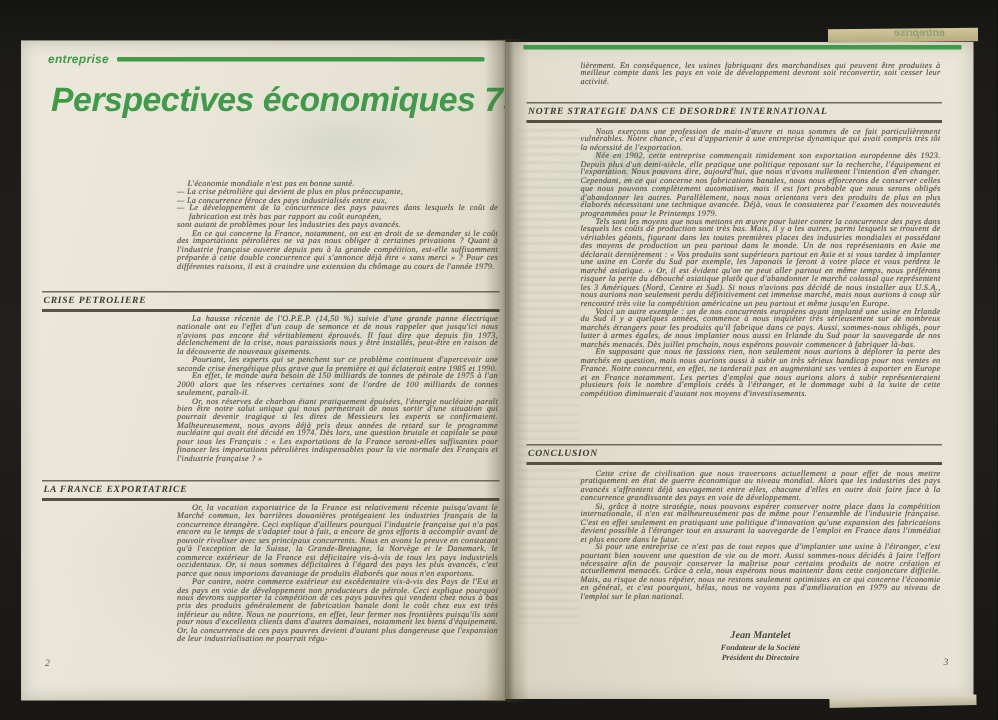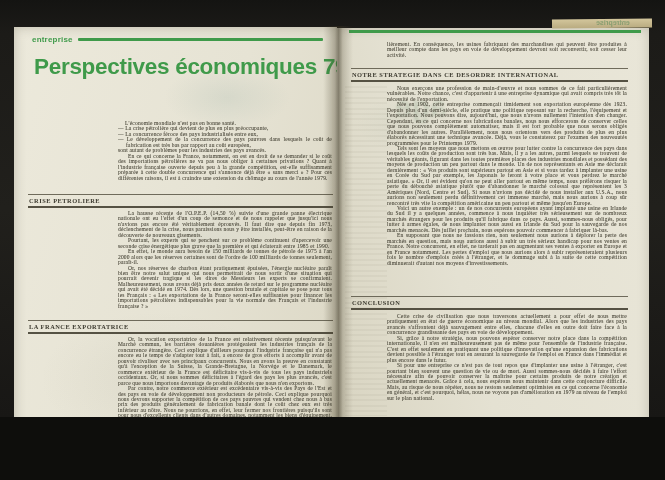--- a/index.html
+++ b/index.html
@@ -1,18 +1,18 @@
 <!DOCTYPE html>
 <html><head>
 <meta charset="utf-8">
 <style>
   html,body{margin:0;padding:0;}
   body{background:#0e0e0c;font-family:"Liberation Serif",serif;}
-  #scan{position:relative;width:665px;height:417px;overflow:hidden;
-        background:linear-gradient(180deg,#141412 0%,#1c1b18 8%,#21201c 50%,#181715 100%);}
+  #scan{position:relative;width:665px;height:480px;overflow:hidden;
+        background:linear-gradient(180deg,#141412 0%,#1c1b18 8%,#21201c 50%,#181715 100%);font-style:italic;}
   .page{position:absolute;overflow:hidden;}
   #page-left{left:14px;top:27px;width:323px;height:440px;
     background:
       radial-gradient(90px 45px at 66% 16%, rgba(150,172,162,.20), transparent 70%),
       radial-gradient(120px 70px at 60% 48%, rgba(158,174,164,.12), transparent 70%),
       radial-gradient(160px 90px at 45% 80%, rgba(120,120,100,.08), transparent 75%),
       linear-gradient(105deg,#ece9db 0%,#e6e3d4 55%,#ddd9c7 92%,#cfcab4 100%);
     box-shadow:inset 0 0 12px rgba(60,55,35,.25);}
   #page-right{left:337px;top:28px;width:312px;height:438px;
     background:

